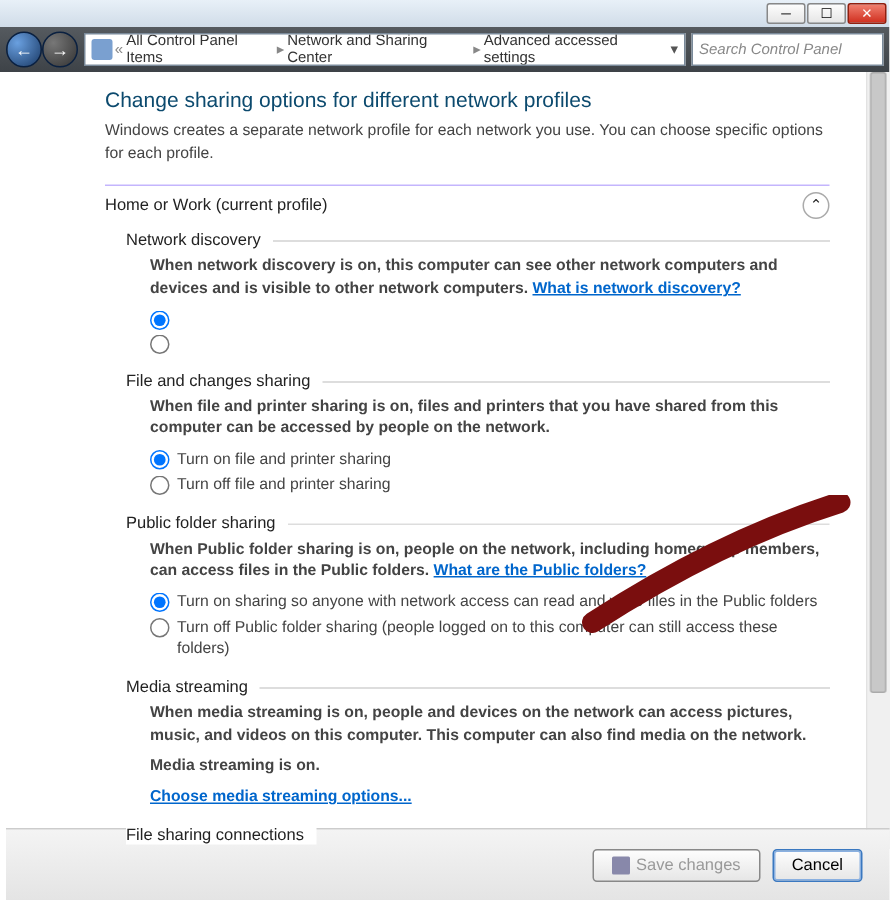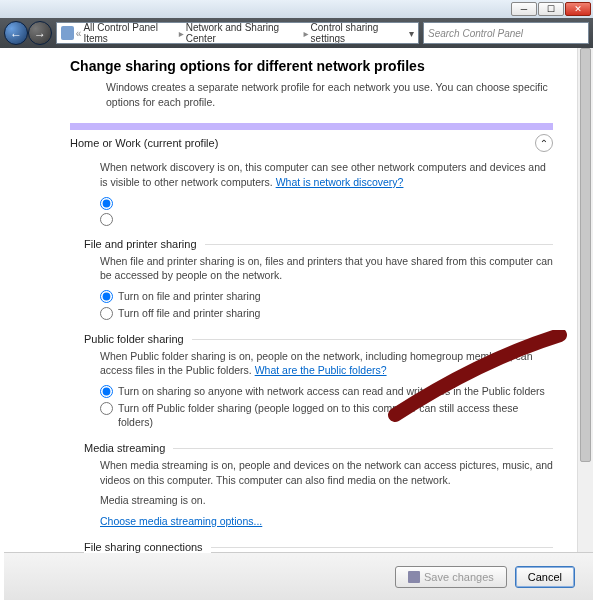--- a/index.html
+++ b/index.html
@@ -62,49 +62,48 @@
     padding: 0 4px;
     gap: 2px;
     overflow:hidden;
   }
   .breadcrumb .sep { color:#888; }
   .bc-icon {
     width:14px;height:14px;background:#7aa0d0;border-radius:2px;display:inline-block;
   }
   .bc-drop { color:#555; }
   .search-box {
-    width: 166px;
+    width: 128px;
     background: #fff;
     border: 1px solid #7a8a9a;
     height: 22px;
     display:flex;align-items:center;padding:0 4px;
     color:#888;font-size:10px;font-style:italic;
   }
   .content {
     position:absolute;
     top:48px; left:0; right:0; bottom:34px;
     overflow-y:auto;
     padding: 10px 40px 10px 70px;
   }
   .main-title {
-    color: #000000;
+    color: #0c4a6e;
     font-size: 14px;
     margin-bottom: 6px;
-    font-weight: bold;
+    font-weight: normal;
   }
   .main-desc {
     color: #444;
     font-size: 10.5px;
     margin-bottom: 14px;
     line-height: 1.4;
-    margin-left: 36px;
   }
   .profile-header {
     display:flex; justify-content: space-between; align-items:center;
-    border-top:7px solid #c4b5fd;
+    border-top:1px solid #c4b5fd;
     padding-top:4px;
     margin-bottom:8px;
     font-size:11px;
     color:#222;
   }
   .chevron {
     width:18px;height:18px;border:1px solid #aaa;border-radius:50%;
     display:flex;align-items:center;justify-content:center;font-size:10px;
     background:#fff;
   }
@@ -123,21 +122,21 @@
     content:""; position:absolute; left:0; right:0; top:50%;
     border-top:1px solid #ddd; z-index:-1;
   }
   .section-title span{ background:#fff; padding-right:8px; position:relative; z-index:1;}
   .section-body {
     margin-left: 16px;
     font-size: 10.5px;
     color:#444;
     line-height:1.4;
   }
-  .section-body p { margin-bottom:6px; }
+  .section-body p { margin-bottom:6px;font-weight:bold; }
   .radio-group { margin-top:4px; }
   .radio-row {
     display:flex; align-items:flex-start; gap:5px; margin-bottom:2px;
   }
   .radio-row input { margin-top:1px; }
   .link { color:#0066cc; text-decoration:underline; cursor:pointer; }
   .footer {
     position:absolute;bottom:0;left:4px;right:0;height:48px;
     background: linear-gradient(to bottom,#f4f4f4,#e4e4e4);
     border-top:1px solid #ccc;
@@ -178,54 +177,55 @@
     <div class="nav-arrow">←</div>
     <div class="nav-arrow disabled">→</div>
   </div>
   <div class="breadcrumb">
     <span class="bc-icon"></span>
     <span class="sep">«</span>
     <span>All Control Panel Items</span>
     <span class="sep">▸</span>
     <span>Network and Sharing Center</span>
     <span class="sep">▸</span>
-    <span>Control sharing settings</span>
+    <span>Advanced accessed settings</span>
     <span class="bc-drop">▾</span>
   </div>
   <div class="search-box">Search Control Panel</div>
 </div>
 
 <div class="content">
   <div class="main-title">Change sharing options for different network profiles</div>
   <div class="main-desc">Windows creates a separate network profile for each network you use. You can choose specific options for each profile.</div>
 
   <div class="profile-header">
     <span>Home or Work (current profile)</span>
     <span class="chevron">⌃</span>
   </div>
 
   <div class="section">
+    <div class="section-title"><span>Network discovery</span></div>
     <div class="section-body">
       <p>
         <span>When network discovery is on, this computer can see other network computers and devices and is visible to other network computers. </span>
         <span class="link">What is network discovery?</span>
       </p>
       <div class="radio-group">
         <div class="radio-row">
             <input type="radio" checked="" style="">
           </div>
         <div class="radio-row">
             <input type="radio" style="">
           </div>
       </div>
     </div>
   </div>
 
   <div class="section">
-    <div class="section-title"><span>File and printer sharing</span></div>
+    <div class="section-title"><span>File and changes sharing</span></div>
     <div class="section-body">
       <p>When file and printer sharing is on, files and printers that you have shared from this computer can be accessed by people on the network.</p>
       <div class="radio-group">
         <div class="radio-row">
             <input type="radio" checked="" style="">
             <span>Turn on file and printer sharing</span>
           </div>
         <div class="radio-row">
             <input type="radio" style="">
             <span>Turn off file and printer sharing</span>

